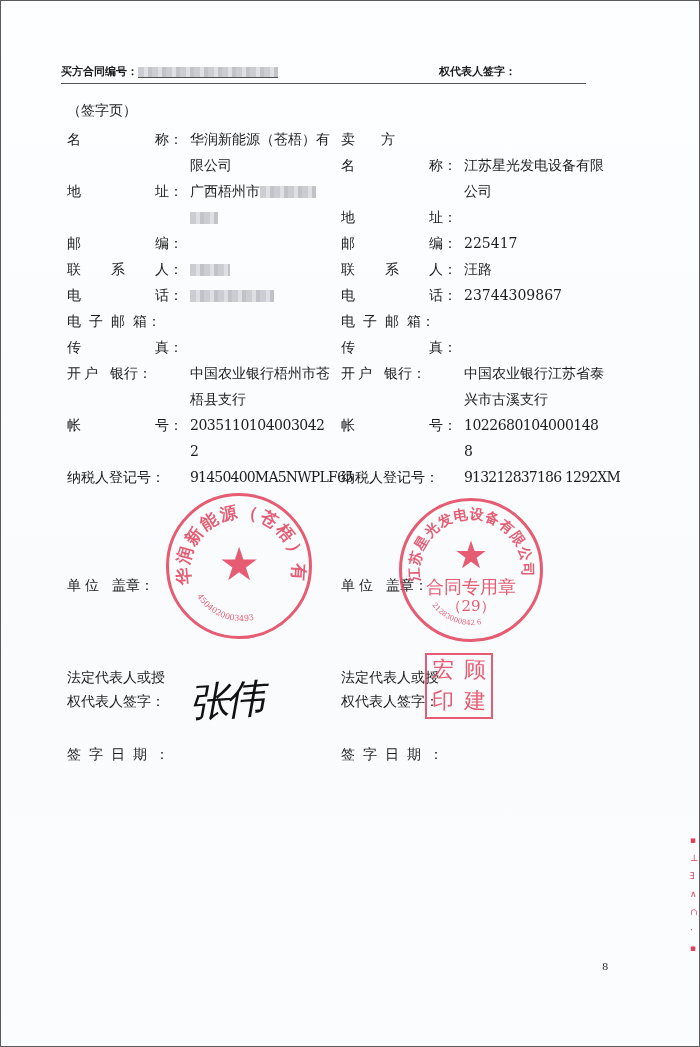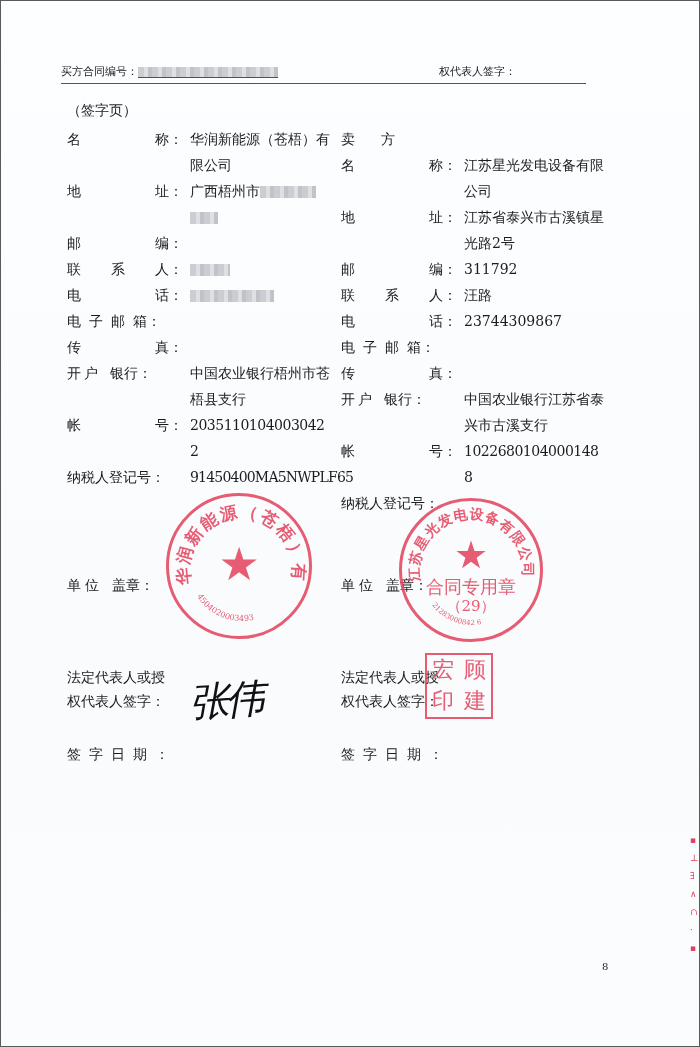--- a/index.html
+++ b/index.html
@@ -10,21 +10,21 @@
       color: #1c1c1c;
     }
     .page {
       position: relative; width: 698px; height: 1045px;
       border: 1px solid #5a5a5a;
       background: linear-gradient(180deg, #fdfeff 0%, #f9fbfd 60%, #fbfcfe 100%);
       overflow: hidden;
     }
     .header {
       position: absolute; left: 60px; top: 63px; width: 525px; height: 18px;
-      font-size: 11px; font-weight: normal;
+      font-size: 11px; font-weight: bold;
     }
     .header .buyer-no { position: absolute; left: 0; top: 0; }
     .header .seller-no { position: absolute; left: 378px; top: 0; }
     .redacted {
       display: inline-block; vertical-align: middle;
       background: repeating-linear-gradient(90deg, #c4c4cc 0 6px, #dadbe0 6px 10px, #b8b9c0 10px 14px);
       filter: blur(0.6px); opacity: 0.85;
     }
     .header .redacted { width: 140px; height: 10px; border-bottom: 1px solid #333; }
     .rule {
@@ -124,25 +124,24 @@
   </div>
 
   <div class="col seller">
     <div class="party-head">卖方</div>
     <div class="row">
       <span class="lbl"><span style="letter-spacing:74px">名</span>称：</span>
       <div class="val">江苏星光发电设备有限公司</div>
     </div>
     <div class="row">
       <span class="lbl"><span style="letter-spacing:74px">地</span>址：</span>
-      <div class="val">江苏省泰兴市古溪镇星光路2号</div>
     </div>
     <div class="row">
       <span class="lbl"><span style="letter-spacing:74px">邮</span>编：</span>
-      <div class="val">311792</div>
+      <div class="val">225417</div>
     </div>
     <div class="row">
       <span class="lbl"><span style="letter-spacing:30px">联系</span>人：</span>
       <div class="val">汪路</div>
     </div>
     <div class="row">
       <span class="lbl"><span style="letter-spacing:74px">电</span>话：</span>
       <div class="val">23744309867</div>
     </div>
     <div class="row">
@@ -156,20 +155,21 @@
     <div class="row">
       <span class="lbl"><span style="letter-spacing:3px">开户</span>&nbsp;&nbsp;银行：</span>
       <div class="val">中国农业银行江苏省泰兴市古溪支行</div>
     </div>
     <div class="row">
       <span class="lbl"><span style="letter-spacing:74px">帐</span>号：</span>
       <div class="val" style="letter-spacing:-0.5px">10226801040001488</div>
     </div>
     <div class="row">
       <span class="lbl">纳税人登记号：</span>
+      <div class="val" style="letter-spacing:-0.8px;white-space:nowrap">913212837186 1292XM</div>
     </div>
   </div>
 
   <div style="position:absolute;left:66px;top:576px;font-size:14px"><span style="letter-spacing:4px">单位</span>&nbsp;&nbsp;盖章：</div>
   <div style="position:absolute;left:340px;top:576px;font-size:14px"><span style="letter-spacing:4px">单位</span>&nbsp;&nbsp;盖章：</div>
 
   <div style="position:absolute;left:66px;top:664px;font-size:14px;line-height:24px">
     <div>法定代表人或授</div>
     <div>权代表人签字：</div>
   </div>

